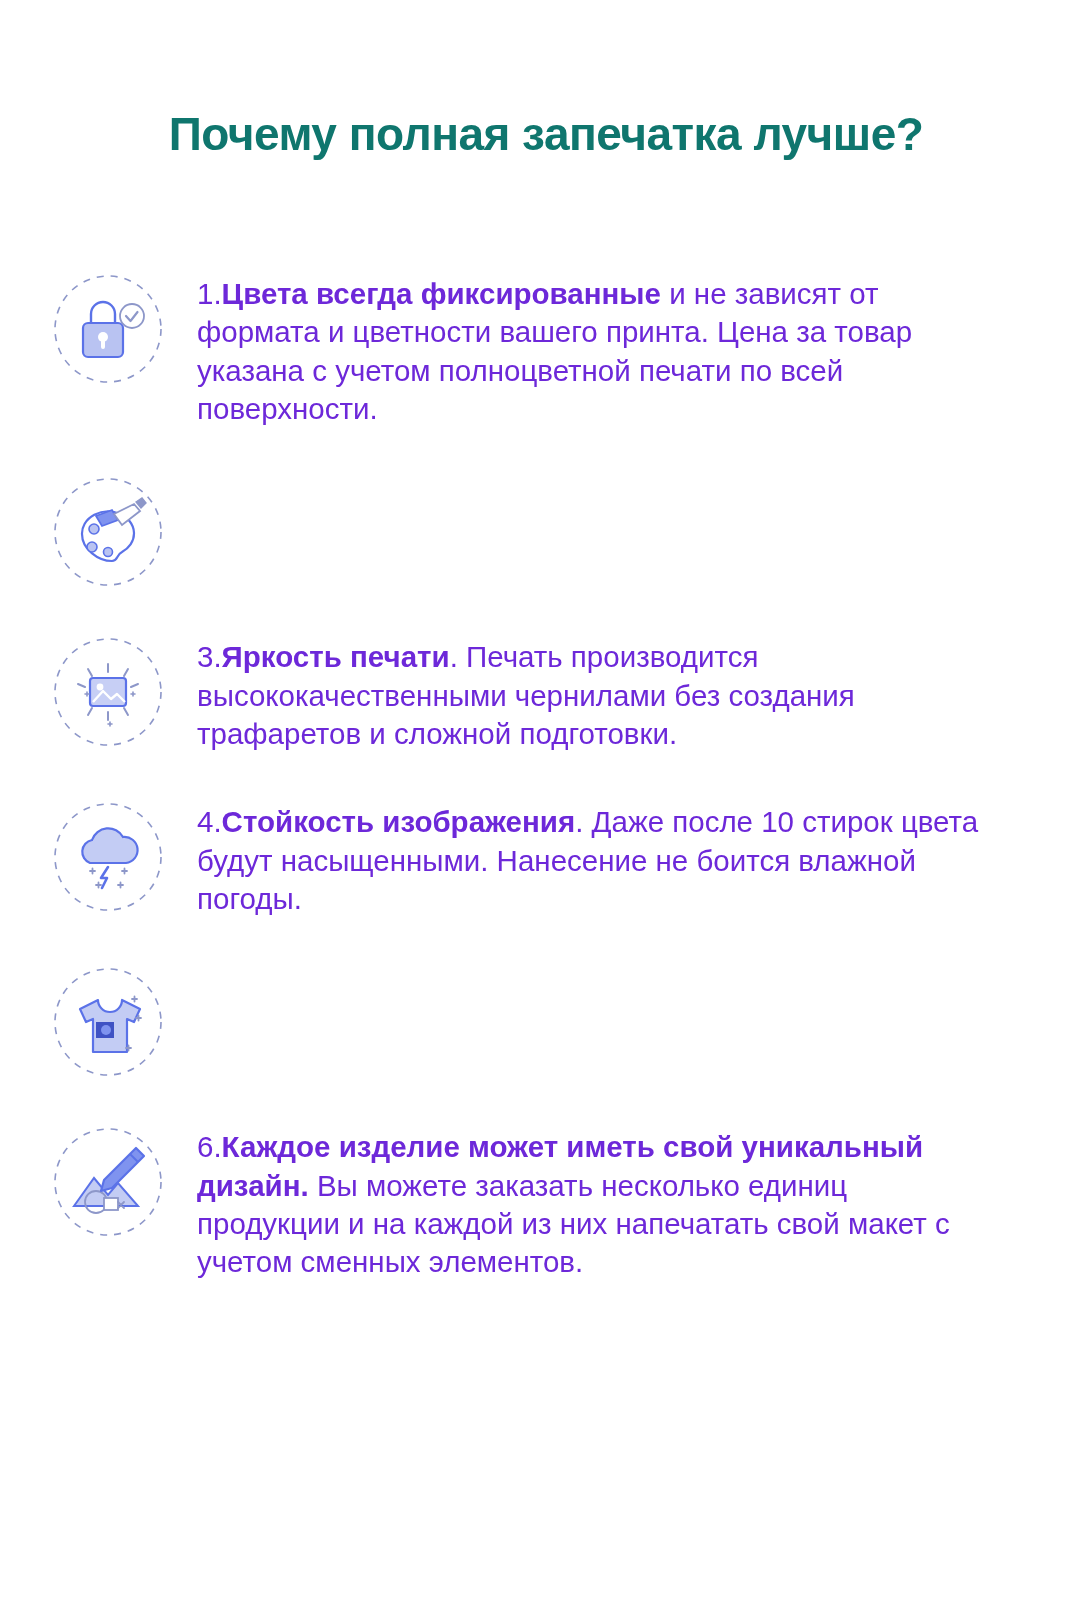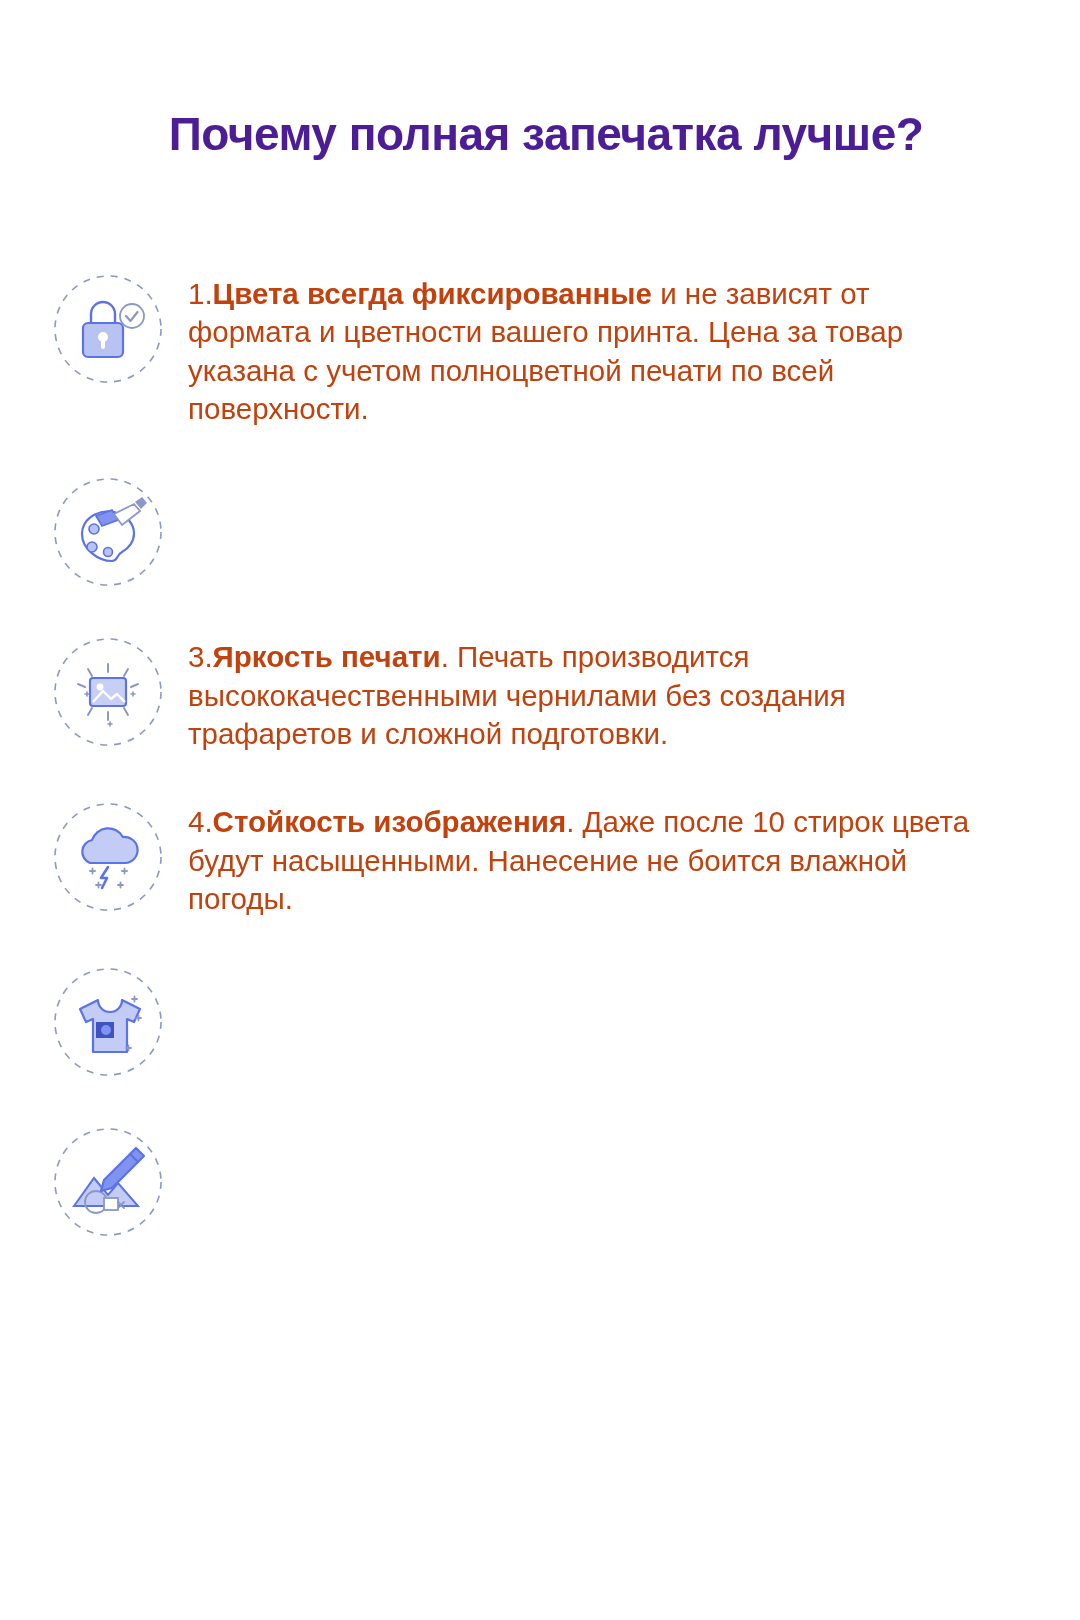--- a/index.html
+++ b/index.html
@@ -19,21 +19,21 @@
     width: 1080px;
     height: 1620px;
     box-sizing: border-box;
     padding: 0;
   }
   .title {
     text-align: center;
     font-size: 46px;
     font-weight: bold;
     letter-spacing: -0.5px;
-    color: #4c1d95;
+    color: #0f766e;
     margin: 0;
     padding: 108px 48px 0 60px;
     line-height: 1.15;
   }
   .list {
     margin: 0;
     padding: 0;
     list-style: none;
   }
   .item {
@@ -52,23 +52,24 @@
   }
   .icon-wrap svg {
     display: block;
     width: 112px;
     height: 112px;
   }
   .text {
     flex: 1 1 auto;
     font-size: 29.5px;
     line-height: 1.30;
-    color: #c2410c;
+    color: #6d28d9;
     padding-top: 4px;
     max-width: 790px;
+    margin-left: 9px;
   }
   .text b {
     font-weight: bold;
   }
   .num {
     font-weight: normal;
   }
 </style>
 </head>
 <body>
@@ -174,16 +175,17 @@
         <svg viewBox="0 0 112 112" xmlns="http://www.w3.org/2000/svg">
           <circle cx="56" cy="56" r="53" fill="none" stroke="#8d97c9" stroke-width="1.6" stroke-dasharray="7 7"></circle>
           <path d="M22 80 l20 -28 l14 17 l10 -12 l20 23 z" fill="#c3ccf4" stroke="#5b72e8" stroke-width="2"></path>
           <circle cx="44" cy="76" r="11" fill="none" stroke="#8d97c9" stroke-width="1.8"></circle>
           <rect x="52" y="72" width="14" height="12" fill="#ffffff" stroke="#8d97c9" stroke-width="1.8"></rect>
           <path d="M66 76 l6 6 M72 76 l-6 6" stroke="#8d97c9" stroke-width="1.8" stroke-linecap="round"></path>
           <path d="M84 22 l8 8 l-32 32 l-11 3 l3 -11 z" fill="#7f93ef" stroke="#5b72e8" stroke-width="2.2" stroke-linejoin="round"></path>
           <path d="M78 28 l8 8" stroke="#5b72e8" stroke-width="2"></path>
         </svg>
       </span>
+      <span class="text"><span class="num">6.</span><b>Каждое изделие может иметь свой уникальный дизайн.</b><span> Вы можете заказать несколько единиц продукции и на каждой из них напечатать свой макет с учетом сменных элементов.</span></span>
     </li>
 
   </ul>
 </div>
 
 </body></html>

